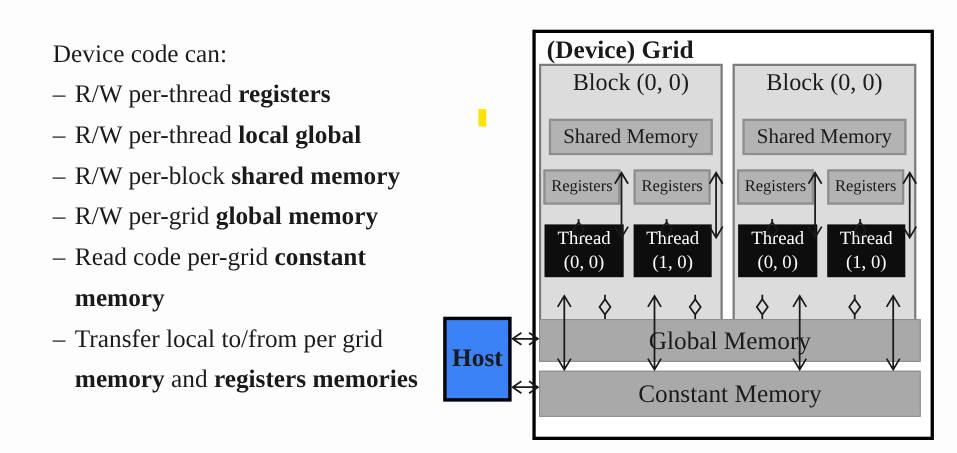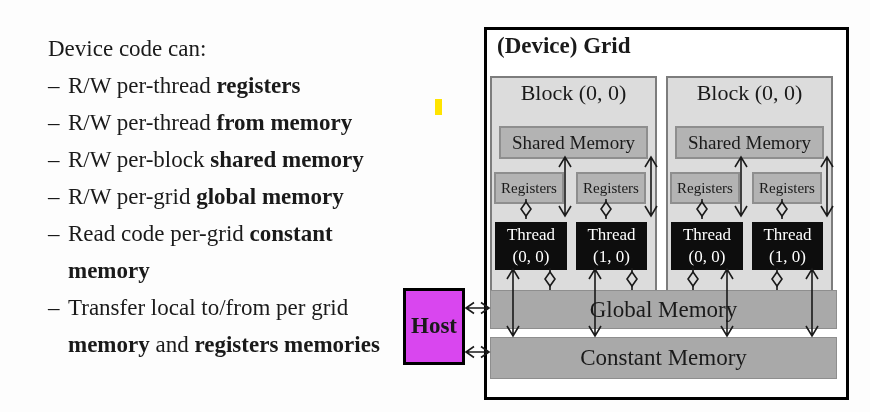--- a/index.html
+++ b/index.html
@@ -10,31 +10,31 @@
   
   .left-panel{position:absolute;left:48px;top:30px;width:352px;font-size:23px;line-height:37px;}
   .lp-heading{margin:0;}
   .lp-bullet{position:relative;padding-left:20px;}
   .lp-dash{position:absolute;left:0;top:0;}
   .lp-bullet b,.lp-heading b{font-weight:bold;}
   
   .yellow-mark{position:absolute;left:435px;top:99px;width:7px;height:16px;background:#ffe400;}
   
   .host-box{
-    position:absolute;left:403px;top:288px;width:62px;height:77px;background:#d946ef;
+    position:absolute;left:403px;top:288px;width:62px;height:77px;background:#3b82f6;
     border:3px solid #000;box-sizing:border-box;text-align:center;font-weight:bold;font-size:23px;line-height:70px;
   }
   
   .grid-box{
     position:absolute;left:484px;top:27px;width:365px;height:373px;background:#ffffff;
     border:3px solid #000;box-sizing:border-box;
   }
   .grid-title{position:absolute;left:10px;top:3px;font-weight:bold;font-size:23px;}
   .block{
-    position:absolute;top:46px;width:167px;height:235px;background:#dcdcdc;
+    position:absolute;top:28px;width:167px;height:235px;background:#dcdcdc;
     border:2px solid #7d7d7d;box-sizing:border-box;
   }
   .block-0{left:3px;}
   .block-1{left:179px;}
   .block-title{position:absolute;left:0;top:2px;width:100%;text-align:center;font-size:22px;}
   .bar{
     position:absolute;background:#b3b3b3;border:2px solid #8e8e8e;box-sizing:border-box;
     text-align:center;overflow:hidden;white-space:nowrap;
   }
   .shared-bar{left:7px;top:48px;width:149px;height:33px;font-size:19px;line-height:29px;}
@@ -62,21 +62,21 @@
 
 <div class="canvas">
 
   <div class="left-panel">
     <div class="lp-heading">Device code can:</div>
 
     <div class="lp-bullet">
       <span class="lp-dash">–</span><span>R/W per-thread </span><b>registers</b>
     </div>
     <div class="lp-bullet">
-      <span class="lp-dash">–</span><span>R/W per-thread </span><b>from memory</b>
+      <span class="lp-dash">–</span><span>R/W per-thread </span><b>local global</b>
     </div>
     <div class="lp-bullet">
       <span class="lp-dash">–</span><span>R/W per-block </span><b>shared memory</b>
     </div>
     <div class="lp-bullet">
       <span class="lp-dash">–</span><span>R/W per-grid </span><b>global memory</b>
     </div>
     <div class="lp-bullet">
       <span class="lp-dash">–</span><span>Read code per-grid </span><b>constant memory</b>
     </div>

